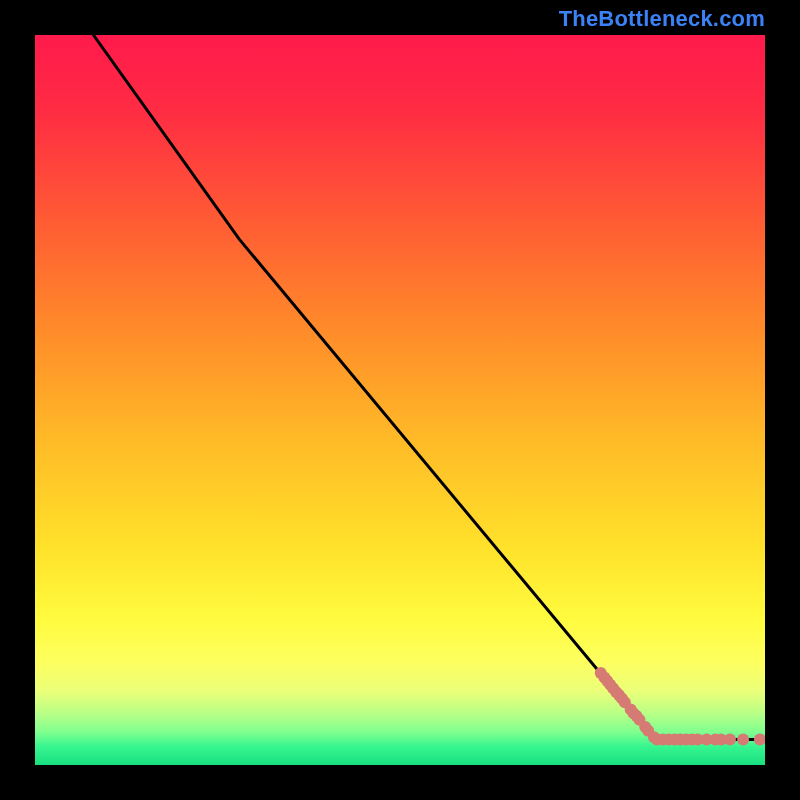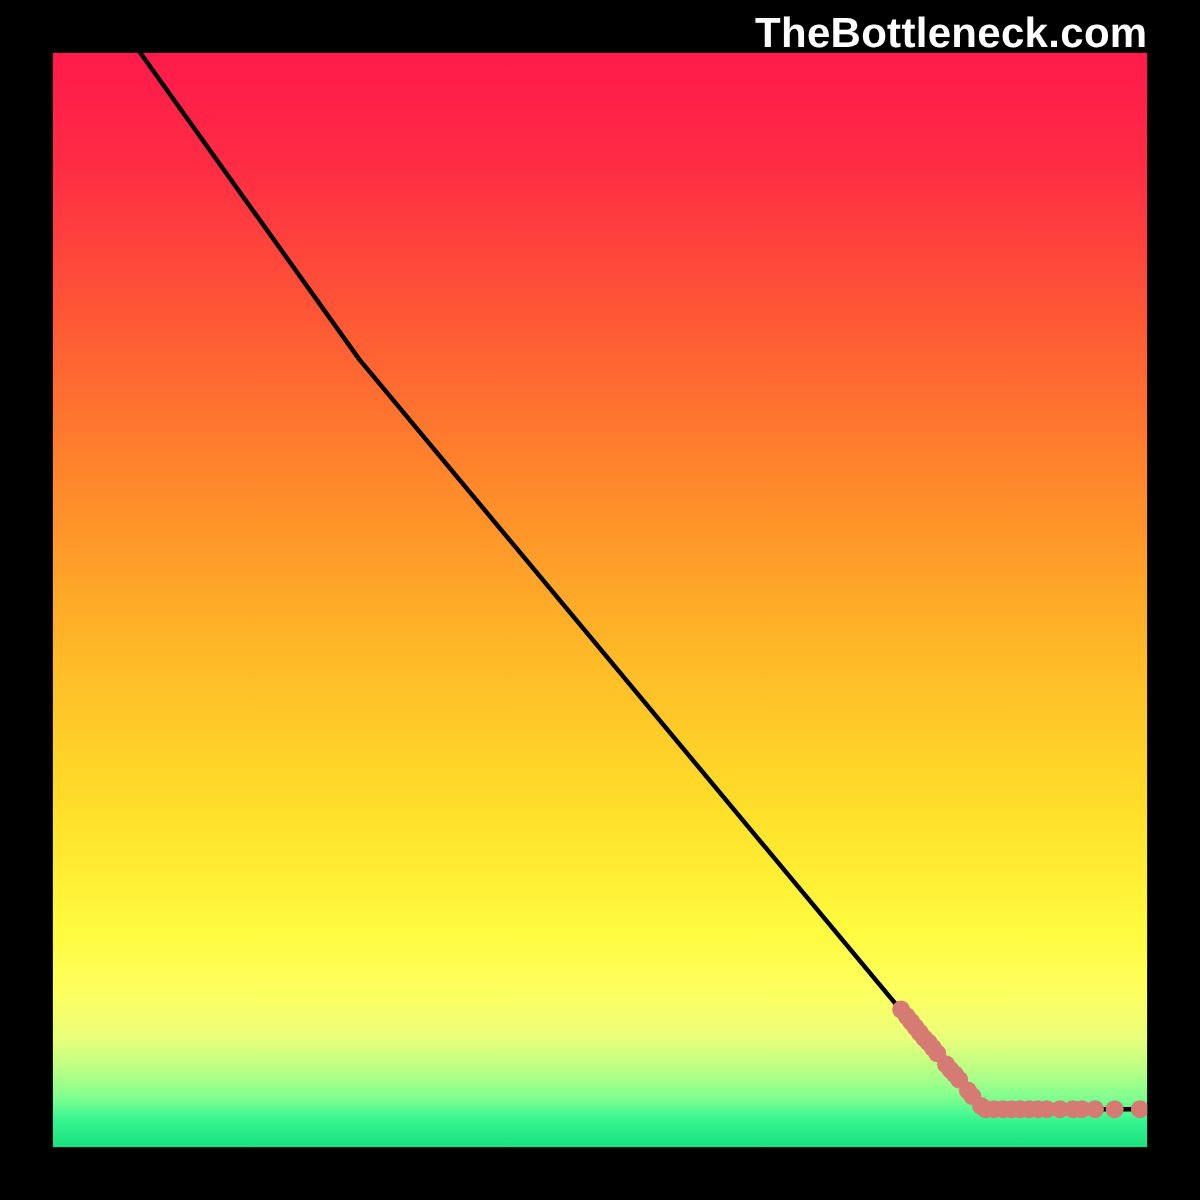--- a/index.html
+++ b/index.html
@@ -31,23 +31,23 @@
     position: absolute;
     left: 0;
     top: 0;
     width: 100%;
     height: 100%;
   }
   .watermark {
     position: absolute;
     top: 6px;
     right: 35px;
-    font-size: 28px;
+    font-size: 22px;
     font-weight: 600;
-    color: #ffffff;
+    color: #3b82f6;
     letter-spacing: 0.2px;
   }
   svg.overlay {
     position: absolute;
     left: 0;
     top: 0;
     width: 100%;
     height: 100%;
   }
 </style>

